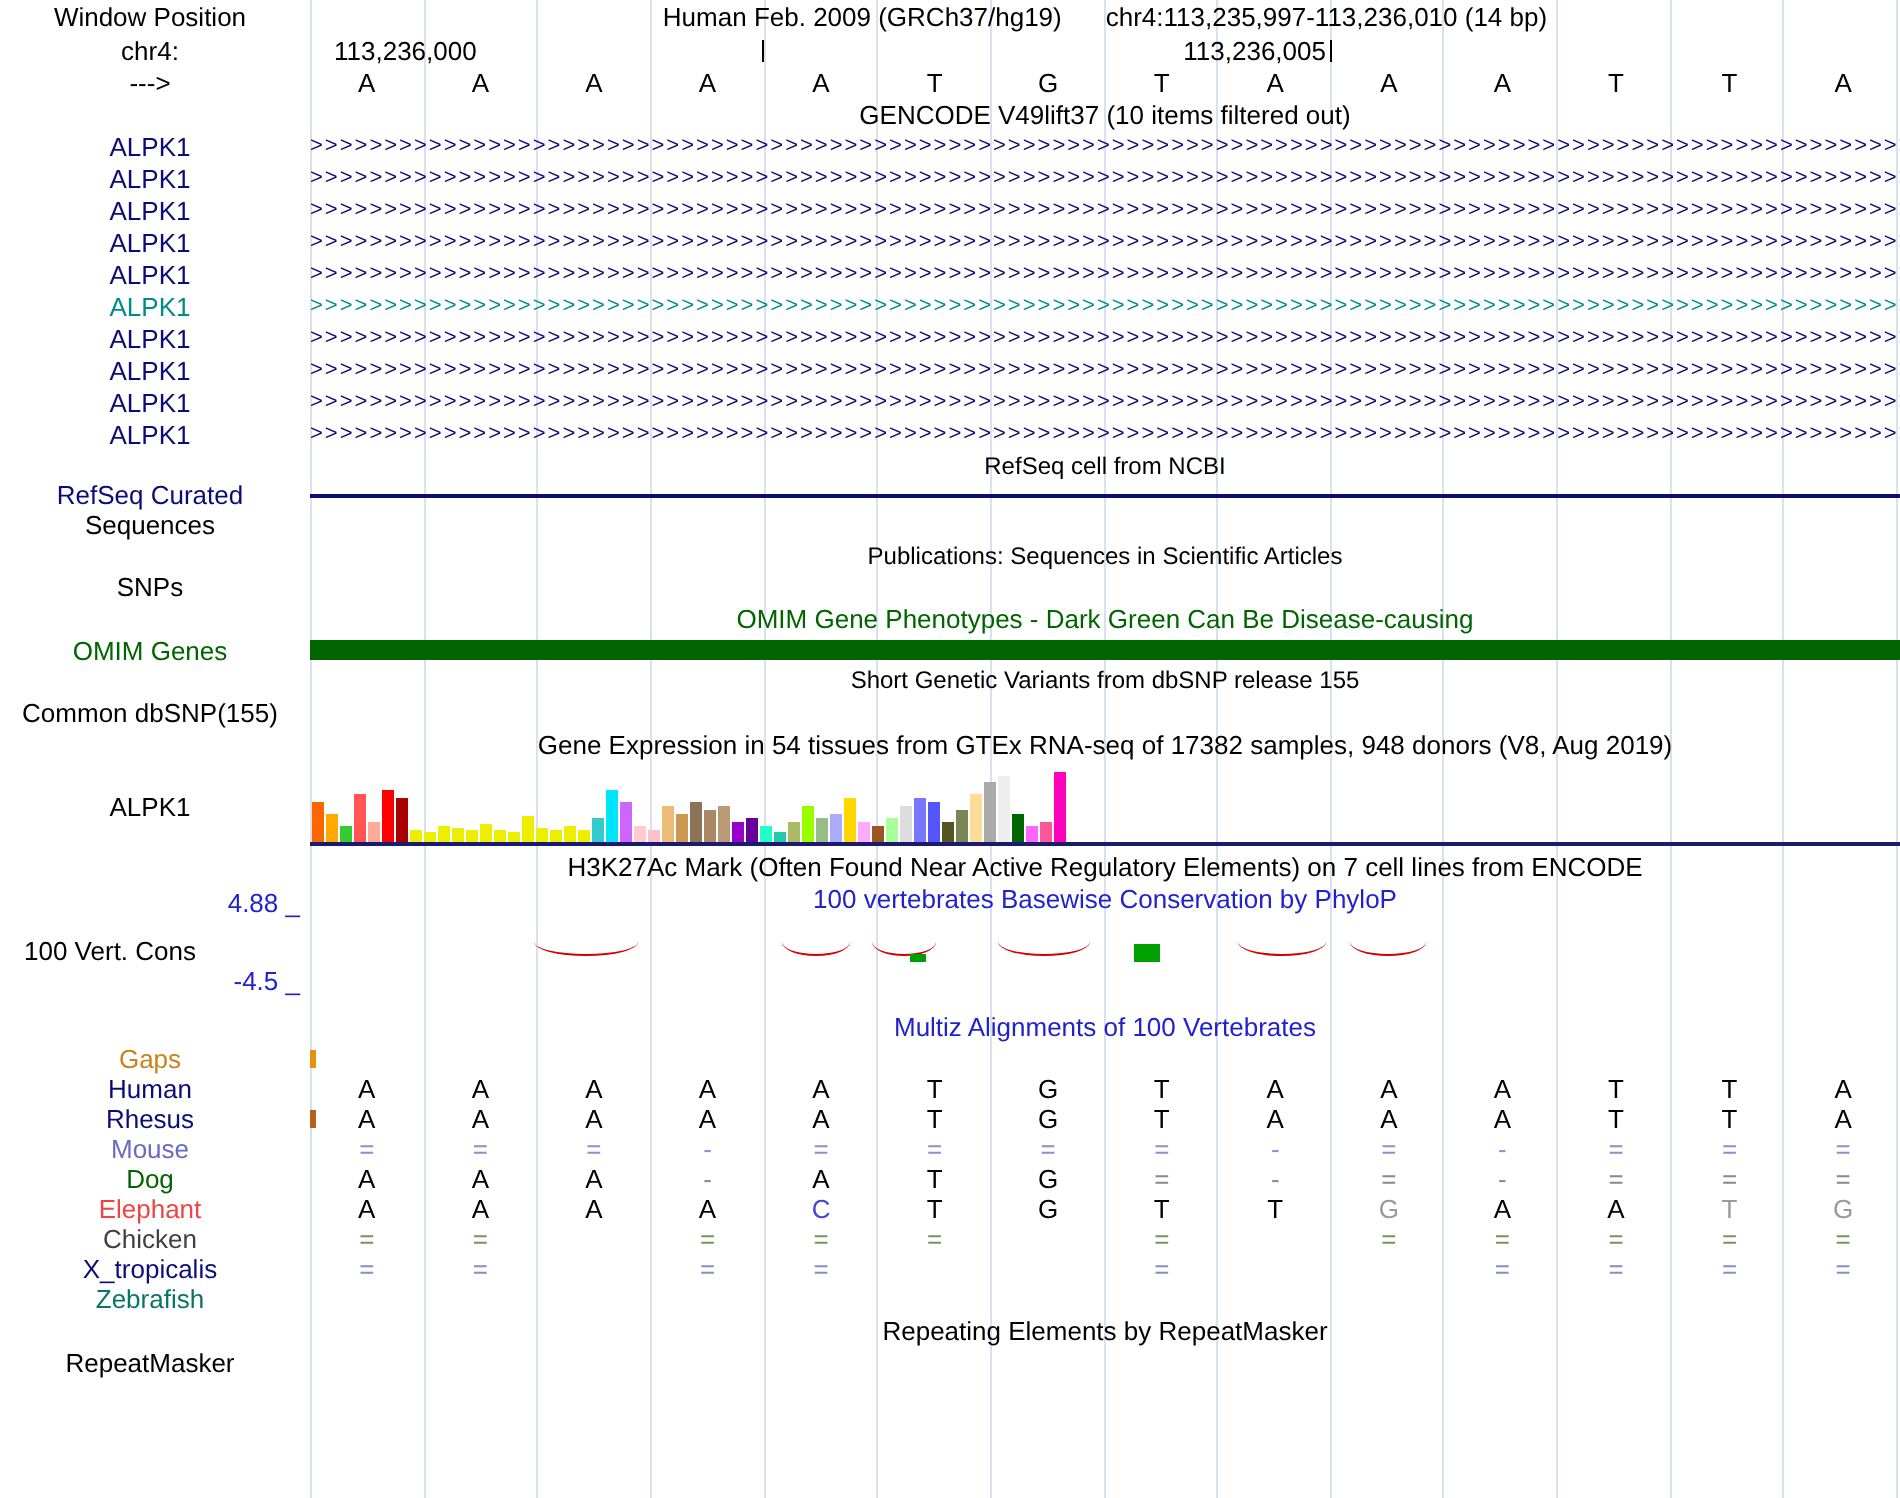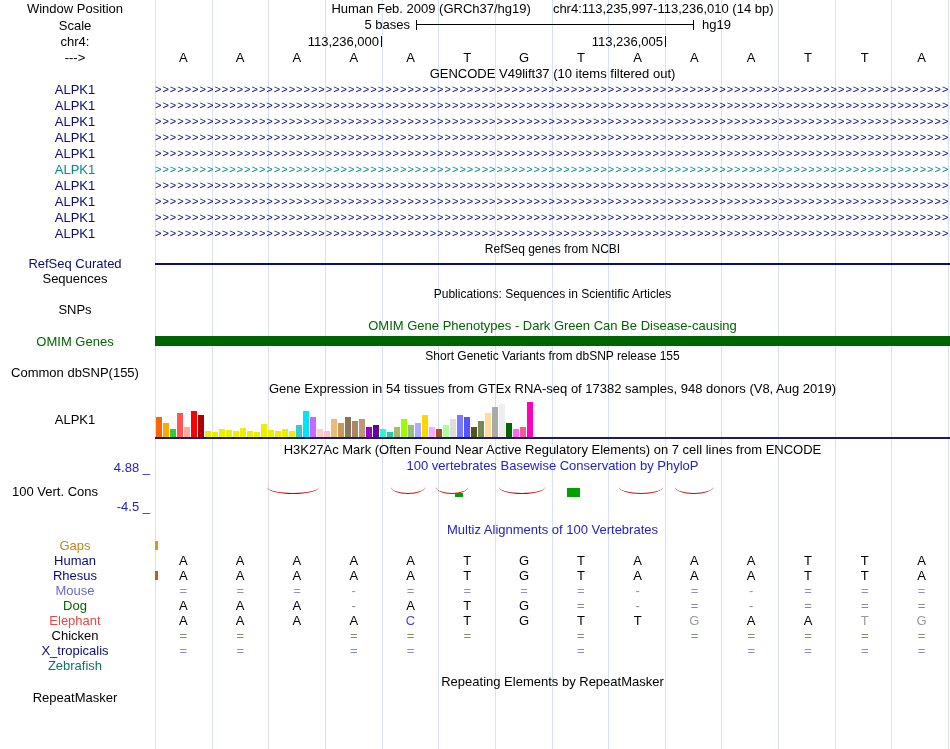--- a/index.html
+++ b/index.html
@@ -15,21 +15,21 @@
 .trk{flex:1 1 auto;position:relative;height:100%;min-width:0}
 .center{display:flex;align-items:center;justify-content:center;white-space:nowrap}
 .sm{font-size:12px}
 .h13{height:13px}.h14{height:14px}.h15{height:15px}.h16{height:16px}.h17{height:17px}
 .h18{height:18px}.h31{height:31px}.h44{height:44px}.h63{height:63px}
 .gap20{display:inline-block;width:22px}
 .scale-text{position:absolute;left:0;width:255px;text-align:right;top:0;line-height:16px}
 .scale-bar{position:absolute;left:261px;top:3px;width:278px;height:10px;border-left:1px solid #000;border-right:1px solid #000}
 .scale-bar:after{content:"";position:absolute;left:0;right:0;top:4px;height:0;border-top:1px solid #000}
 .scale-right{position:absolute;left:547px;top:0;line-height:16px}
-.coordL{position:absolute;left:0;width:224px;text-align:right;line-height:17px}
+.coordL{position:absolute;left:12px;width:224px;line-height:17px}
 .coordR{position:absolute;left:0;width:508px;text-align:right;line-height:17px}
 .ctick{position:absolute;top:3px;width:1px;height:11px;background:#000}
 .cells{display:flex;width:100%;height:100%;align-items:center}
 .cell{flex:1 1 0;text-align:center;font-size:13px}
 .arrows{position:absolute;left:0;right:0;top:0;bottom:0;overflow:hidden;white-space:nowrap;
   font-size:11px;line-height:16px;letter-spacing:1px}
 .hline{position:absolute;left:0;right:0;top:50%;height:2px;margin-top:-1px}
 .omim-bar{position:absolute;left:0;right:0;top:2px;height:10px}
 #gtex-bars{position:absolute;left:1px;bottom:4px;display:flex;align-items:flex-end;gap:1px}
 .gtex-bar{width:6px;flex:0 0 6px}
@@ -70,28 +70,20 @@
 
   <div class="row h17">
     <div class="lbl">Window Position</div>
     <div class="trk center">
       <span>Human Feb. 2009 (GRCh37/hg19)</span>
       <span class="gap20"></span>
       <span>chr4:113,235,997-113,236,010 (14 bp)</span>
     </div>
   </div>
 
-  <div class="row h16">
-    <div class="lbl">Scale</div>
-    <div class="trk">
-      <span class="scale-text">5 bases</span>
-      <div class="scale-bar"></div>
-      <span class="scale-right">hg19</span>
-    </div>
-  </div>
 
   <div class="row h17">
     <div class="lbl">chr4:</div>
     <div class="trk">
       <span class="coordL">113,236,000</span>
       <div class="ctick" style="left:226px"></div>
       <span class="coordR">113,236,005</span>
       <div class="ctick" style="left:510px"></div>
     </div>
   </div>
@@ -180,21 +172,21 @@
       <div class="row h16">
         <div class="lbl" style="color: rgb(12, 12, 120);">ALPK1</div>
         <div class="trk">
           <div class="arrows" style="color: rgb(12, 12, 120);">&gt;&gt;&gt;&gt;&gt;&gt;&gt;&gt;&gt;&gt;&gt;&gt;&gt;&gt;&gt;&gt;&gt;&gt;&gt;&gt;&gt;&gt;&gt;&gt;&gt;&gt;&gt;&gt;&gt;&gt;&gt;&gt;&gt;&gt;&gt;&gt;&gt;&gt;&gt;&gt;&gt;&gt;&gt;&gt;&gt;&gt;&gt;&gt;&gt;&gt;&gt;&gt;&gt;&gt;&gt;&gt;&gt;&gt;&gt;&gt;&gt;&gt;&gt;&gt;&gt;&gt;&gt;&gt;&gt;&gt;&gt;&gt;&gt;&gt;&gt;&gt;&gt;&gt;&gt;&gt;&gt;&gt;&gt;&gt;&gt;&gt;&gt;&gt;&gt;&gt;&gt;&gt;&gt;&gt;&gt;&gt;&gt;&gt;&gt;&gt;&gt;&gt;&gt;&gt;&gt;&gt;&gt;&gt;&gt;&gt;&gt;&gt;&gt;&gt;&gt;&gt;&gt;&gt;&gt;&gt;&gt;&gt;&gt;&gt;&gt;&gt;&gt;&gt;&gt;&gt;&gt;&gt;&gt;&gt;&gt;&gt;&gt;&gt;&gt;&gt;&gt;&gt;&gt;&gt;&gt;&gt;&gt;&gt;&gt;&gt;&gt;&gt;&gt;&gt;&gt;&gt;&gt;&gt;&gt;&gt;&gt;&gt;&gt;&gt;&gt;&gt;&gt;&gt;&gt;&gt;&gt;&gt;&gt;&gt;&gt;&gt;&gt;&gt;&gt;&gt;&gt;&gt;&gt;&gt;&gt;&gt;&gt;&gt;&gt;&gt;&gt;&gt;&gt;&gt;&gt;&gt;&gt;&gt;&gt;&gt;&gt;&gt;&gt;&gt;&gt;&gt;&gt;&gt;&gt;&gt;&gt;&gt;&gt;&gt;&gt;&gt;&gt;&gt;&gt;&gt;</div>
         </div>
       </div>
     </div>
 
   <div class="row h15">
     <div class="lbl"></div>
-    <div class="trk center sm">RefSeq genes from NCBI</div>
+    <div class="trk center sm">RefSeq cell from NCBI</div>
   </div>
   <div class="row h15">
     <div class="lbl" id="refseq-label" style="color: rgb(12, 12, 120);">RefSeq Curated</div>
     <div class="trk">
       <div class="hline" id="refseq-line" style="background: rgb(12, 12, 120);"></div>
     </div>
   </div>
 
   <div class="row h15">
     <div class="lbl">Sequences</div>
@@ -449,21 +441,21 @@
             <span class="cell" style="color: rgb(0, 0, 0);">T</span>
             <span class="cell" style="color: rgb(154, 154, 154);">G</span>
             <span class="cell" style="color: rgb(0, 0, 0);">A</span>
             <span class="cell" style="color: rgb(0, 0, 0);">A</span>
             <span class="cell" style="color: rgb(154, 154, 154);">T</span>
             <span class="cell" style="color: rgb(154, 154, 154);">G</span>
           </div>
         </div>
       </div>
       <div class="row h15">
-        <div class="lbl" style="color: #000000;">Chicken</div>
+        <div class="lbl" style="color: #404040;">Chicken</div>
         <div class="trk">
           <div class="cells">
             <span class="cell" style="color: rgb(122, 149, 92);">=</span>
             <span class="cell" style="color: rgb(122, 149, 92);">=</span>
             <span class="cell" style="color: rgb(122, 149, 92);"></span>
             <span class="cell" style="color: rgb(122, 149, 92);">=</span>
             <span class="cell" style="color: rgb(122, 149, 92);">=</span>
             <span class="cell" style="color: rgb(122, 149, 92);">=</span>
             <span class="cell" style="color: rgb(122, 149, 92);"></span>
             <span class="cell" style="color: rgb(122, 149, 92);">=</span>

